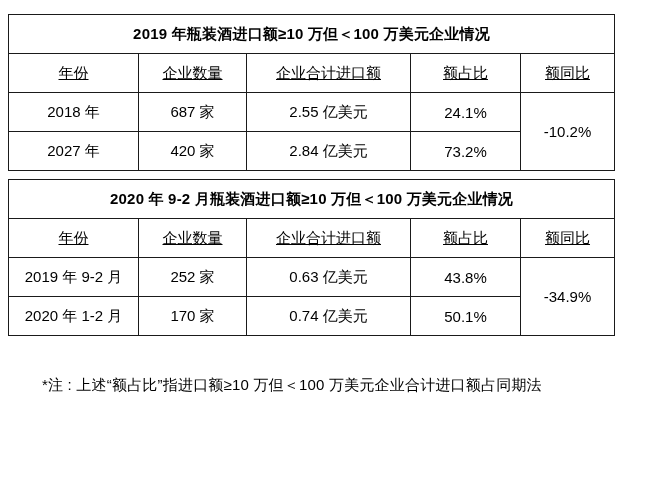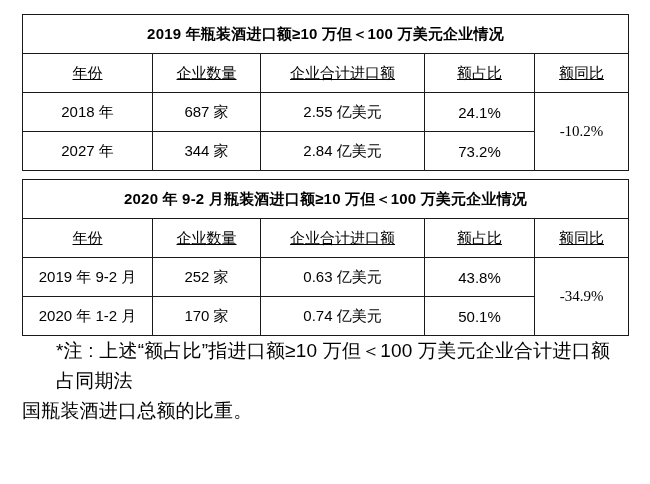--- a/index.html
+++ b/index.html
@@ -12,21 +12,21 @@
     background: #ffffff;
     font-family: "Liberation Sans", sans-serif;
     color: #000000;
     overflow: hidden;
   }
   .page {
     position: relative;
     width: 650px;
     height: 484px;
     box-sizing: border-box;
-    padding: 14px 22px 0 22px;
+    padding: 14px 22px 0 8px;
   }
   table.grid {
     border-collapse: collapse;
     width: 606px;
     table-layout: fixed;
   }
   table.grid td {
     border: 1px solid #1a1a1a;
     text-align: center;
     vertical-align: middle;
@@ -44,28 +44,27 @@
     font-size: 15px;
     height: 38px;
     text-decoration: underline;
   }
   td.data-cell {
     font-size: 15px;
     height: 40px;
   }
   td.span-cell {
     font-size: 15px;
-    font-family: Liberation Serif, serif;
   }
   .spacer {
     height: 8px;
   }
   .note {
-    margin-top: 0;
-    font-size: 19px;
+    margin-top: 34px;
+    font-size: 15px;
     line-height: 30px;
     letter-spacing: 0.2px;
   }
   .note .indent {
     display: block;
     padding-left: 34px;
   }
   .note .second {
     display: block;
     padding-left: 0px;
@@ -102,21 +101,21 @@
       </tr>
       <tr>
         <td class="data-cell">2018 年</td>
         <td class="data-cell">687 家</td>
         <td class="data-cell">2.55 亿美元</td>
         <td class="data-cell">24.1%</td>
         <td class="span-cell" rowspan="2">-10.2%</td>
       </tr>
       <tr>
         <td class="data-cell">2027 年</td>
-        <td class="data-cell">344 家</td>
+        <td class="data-cell">420 家</td>
         <td class="data-cell">2.84 亿美元</td>
         <td class="data-cell">73.2%</td>
       </tr>
     </tbody>
   </table>
 
   <div class="spacer"></div>
 
   <table class="grid">
     <colgroup>
@@ -148,16 +147,15 @@
         <td class="data-cell">2020 年 1-2 月</td>
         <td class="data-cell">170 家</td>
         <td class="data-cell">0.74 亿美元</td>
         <td class="data-cell">50.1%</td>
       </tr>
     </tbody>
   </table>
 
   <div class="note">
     <span class="indent">*注 : 上述“额占比”指进口额≥10 万但＜100 万美元企业合计进口额占同期法</span>
-    <span class="second">国瓶装酒进口总额的比重。</span>
   </div>
 
 </div>
 
 </body></html>

